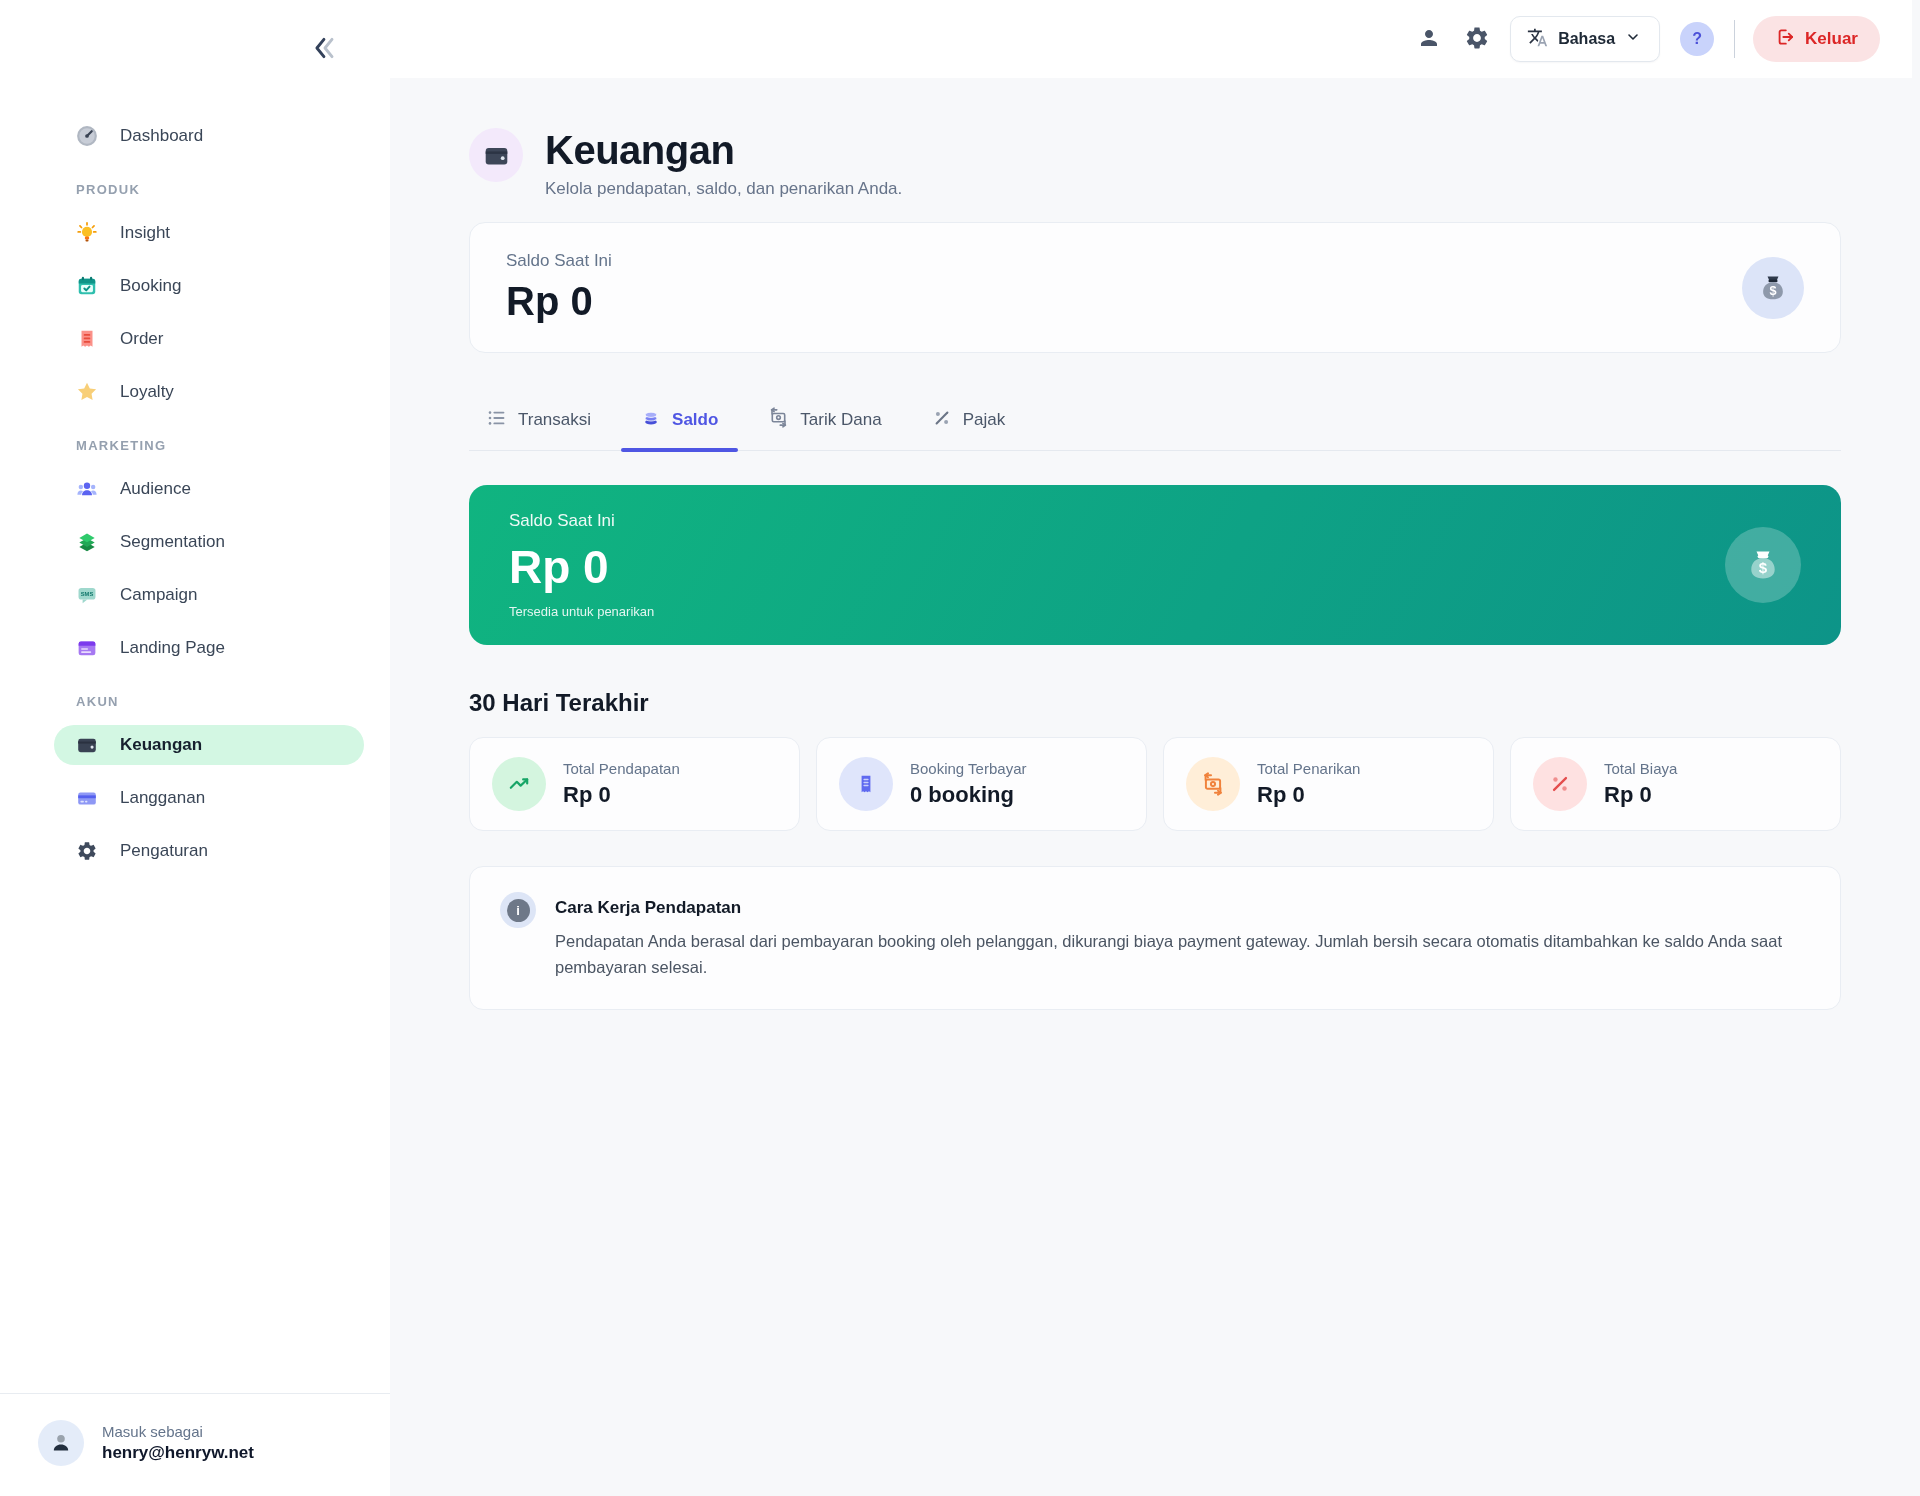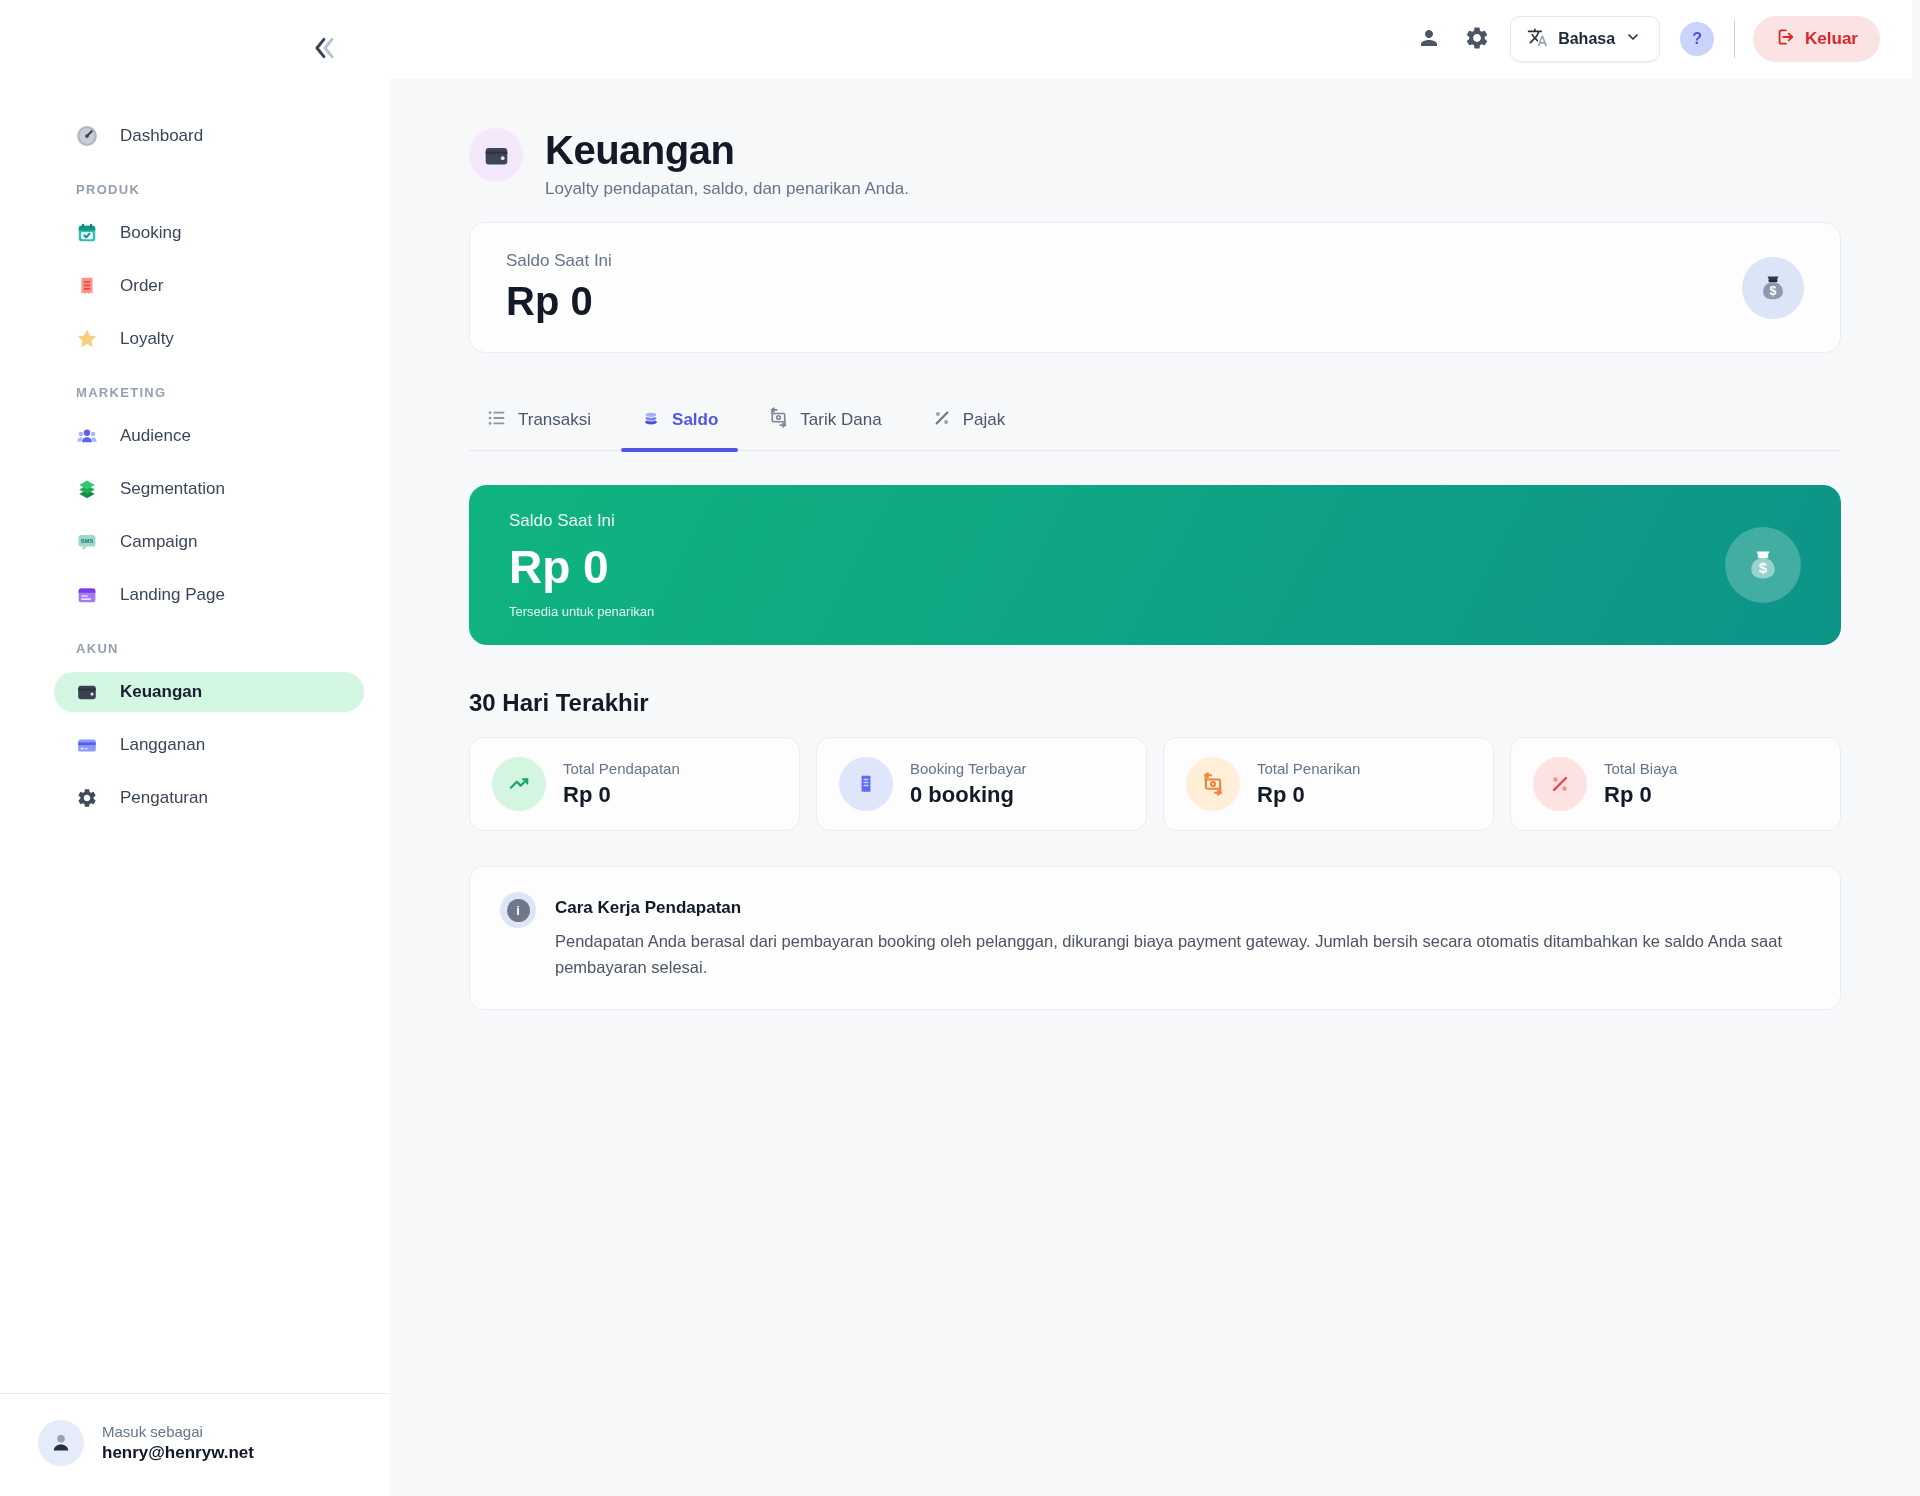--- a/index.html
+++ b/index.html
@@ -92,20 +92,37 @@
           </svg>
       </span>
       <span>Dashboard</span>
     </div>
 
     <div class="section-title">PRODUK</div>
 
     <div class="nav-item">
       <span class="ic">
         <svg width="22" height="22" viewBox="0 0 20 20">
+            <g stroke="#f59e0b" stroke-width="1.6" stroke-linecap="round">
+              <line x1="10" y1="0.8" x2="10" y2="2.6"></line>
+              <line x1="3.6" y1="3.6" x2="5" y2="5"></line>
+              <line x1="16.4" y1="3.6" x2="15" y2="5"></line>
+              <line x1="2" y1="9" x2="3.9" y2="9"></line>
+              <line x1="18" y1="9" x2="16.1" y2="9"></line>
+            </g>
+            <circle cx="10" cy="9" r="4.6" fill="#fbbf24"></circle>
+            <rect x="8.1" y="13.1" width="3.8" height="2.7" rx="1.1" fill="#f97316"></rect>
+            <rect x="8.6" y="16" width="2.8" height="1.7" rx="0.8" fill="#b45309"></rect>
+          </svg>
+      </span>
+      <span>Insight</span>
+    </div>
+    <div class="nav-item">
+      <span class="ic">
+        <svg width="22" height="22" viewBox="0 0 20 20">
             <rect x="2.5" y="3.5" width="15" height="14" rx="2.4" fill="#2fbfae"></rect>
             <path d="M2.5 6 a2.4 2.4 0 0 1 2.4-2.5 h10.2 a2.4 2.4 0 0 1 2.4 2.5 v1.7 H2.5 z" fill="#0f9488"></path>
             <rect x="4.6" y="9.2" width="10.8" height="6.4" rx="1.3" fill="#e7fffb"></rect>
             <path d="M7.6 12.3 l1.7 1.7 3-3.4" stroke="#0d9488" stroke-width="1.8" fill="none" stroke-linecap="round" stroke-linejoin="round"></path>
             <rect x="5.3" y="1.7" width="2" height="3" rx="1" fill="#0b7a72"></rect>
             <rect x="12.7" y="1.7" width="2" height="3" rx="1" fill="#0b7a72"></rect>
           </svg>
       </span>
       <span>Booking</span>
     </div>
@@ -283,21 +300,21 @@
   <div class="page-header">
     <span class="page-icon">
       <svg width="27" height="27" viewBox="0 0 20 20">
           <rect x="2" y="4.4" width="16" height="12.2" rx="2.2" fill="#3d4658"></rect>
           <rect x="2" y="7" width="16" height="1.8" fill="#2c3444"></rect>
           <circle cx="14.6" cy="12" r="1.4" fill="#dfe5ee"></circle>
         </svg>
     </span>
     <div>
       <h1 class="page-title">Keuangan</h1>
-      <div class="page-subtitle">Loyalty pendapatan, saldo, dan penarikan Anda.</div>
+      <div class="page-subtitle">Kelola pendapatan, saldo, dan penarikan Anda.</div>
     </div>
   </div>
 
   <section class="balance-card">
     <div>
       <div class="bc-label">Saldo Saat Ini</div>
       <div class="bc-value">Rp 0</div>
     </div>
     <span class="bag-circle">
       <svg width="32" height="32" viewBox="0 0 24 24">

